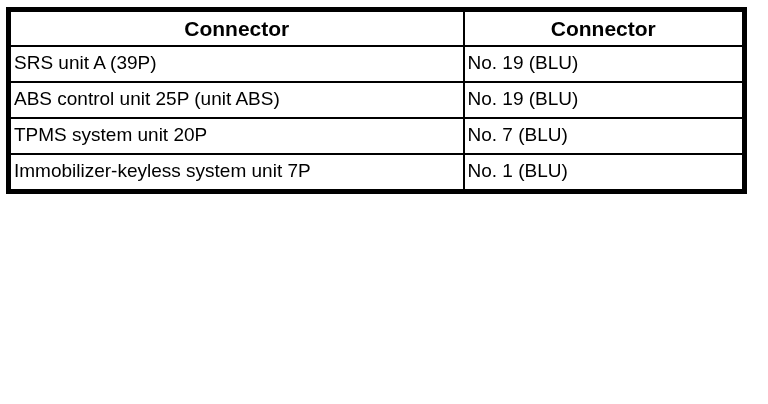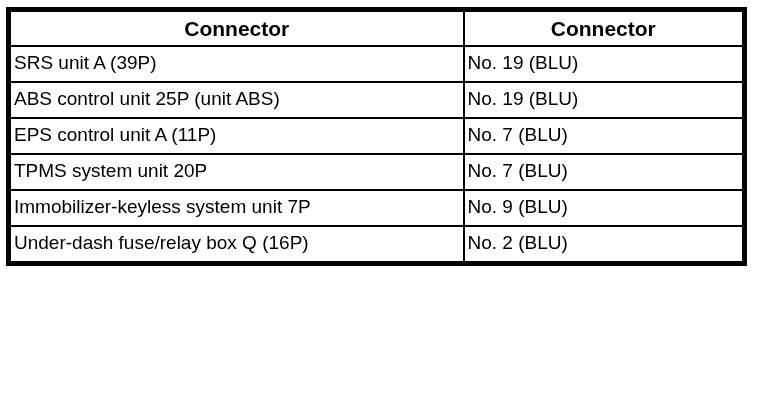--- a/index.html
+++ b/index.html
@@ -71,36 +71,28 @@
       <td>SRS unit A (39P)</td>
       <td>No. 19 (BLU)</td>
     </tr>
 
 
     <tr>
       <td>ABS control unit 25P (unit ABS)</td>
       <td>No. 19 (BLU)</td>
     </tr>
 
-    <tr>
-      <td>EPS control unit A (11P)</td>
-      <td>No. 7 (BLU)</td>
-    </tr>
 
     <tr>
       <td>TPMS system unit 20P</td>
       <td>No. 7 (BLU)</td>
     </tr>
 
     <tr>
       <td>Immobilizer-keyless system unit 7P</td>
-      <td>No. 9 (BLU)</td>
+      <td>No. 1 (BLU)</td>
     </tr>
 
 
-    <tr>
-      <td>Under-dash fuse/relay box Q (16P)</td>
-      <td>No. 2 (BLU)</td>
-    </tr>
   </tbody>
   </table>
 
 </div>
 
 </body></html>

